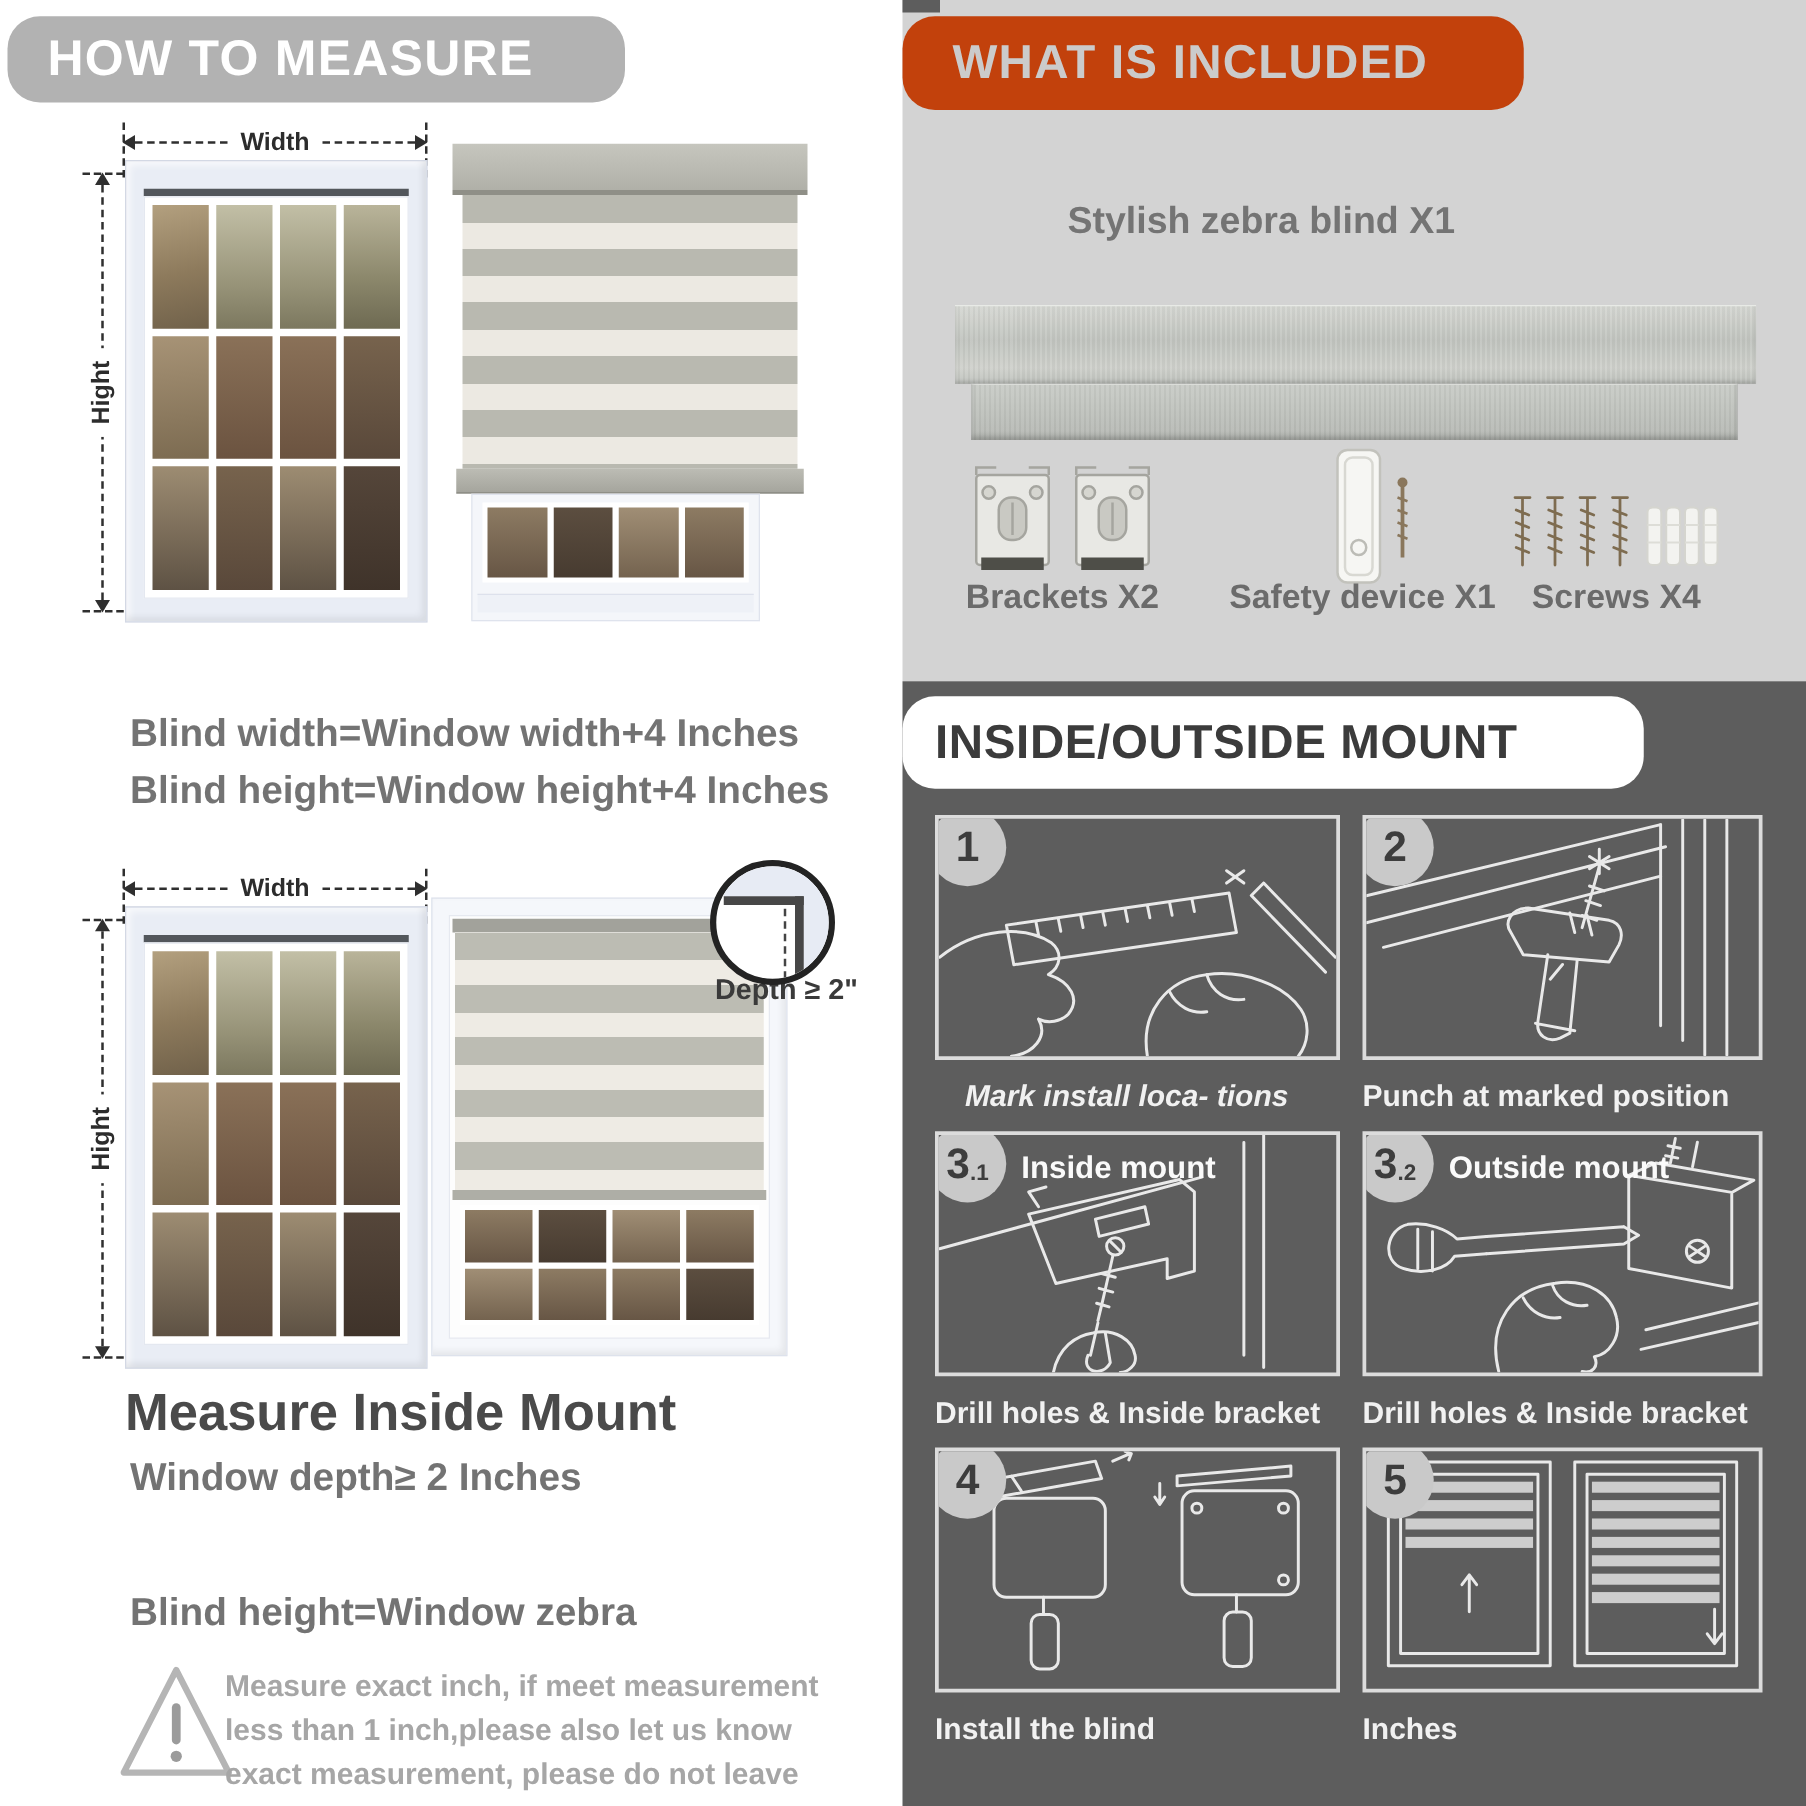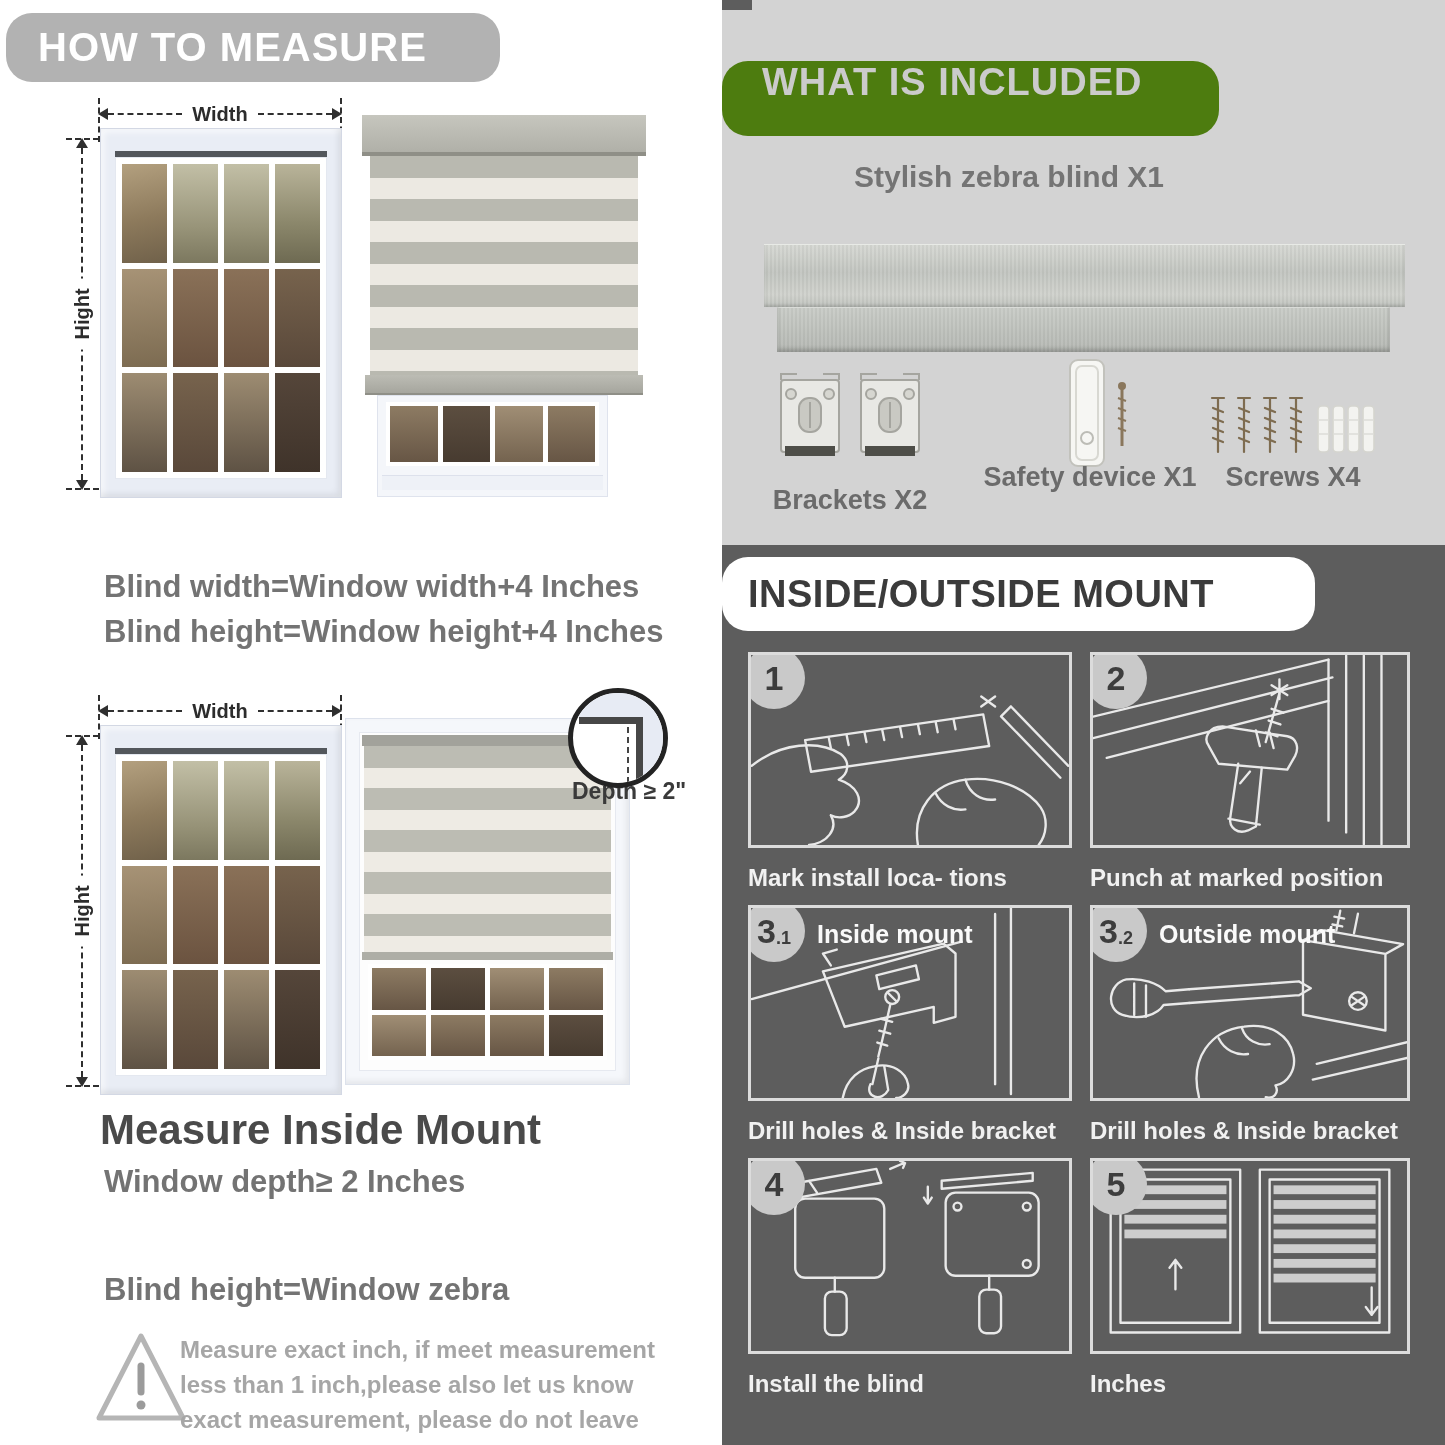--- a/index.html
+++ b/index.html
@@ -87,22 +87,22 @@
   .mag-dash{position:absolute;right:34px;top:34px;bottom:0;width:0;border-left:2px dashed #444;}
   .depth-label{position:absolute;left:572px;top:778px;font-size:23px;font-weight:bold;color:#3a3a3a;}
 
   
   .warn-text{position:absolute;left:180px;top:1332px;width:480px;color:#a6a6a6;
       font-weight:bold;font-size:24px;line-height:35px;}
 
   
   .included-panel{position:absolute;left:722px;top:0;width:723px;height:545px;background:#d3d3d3;}
   .notch{position:absolute;left:722px;top:0;width:30px;height:10px;background:#5d5d5d;}
-  .included-header{position:absolute;left:722px;top:13px;width:497px;height:75px;background:#4d7c0f;
-      border-radius:26px;display:flex;padding-left:40px;box-sizing:border-box;margin-top:48px;}
+  .included-header{position:absolute;left:722px;top:13px;width:497px;height:75px;background:#c2410c;
+      border-radius:26px;display:flex;align-items:center;padding-left:40px;box-sizing:border-box;}
   .included-header span{color:#cbcbcb;font-weight:bold;font-size:38px;letter-spacing:1px;}
   .product-title{position:absolute;left:722px;top:160px;width:574px;text-align:center;
       color:#747474;font-weight:bold;font-size:30px;}
   .rail-top{position:absolute;left:764px;top:244px;width:641px;height:63px;
       background:repeating-linear-gradient(90deg,rgba(255,255,255,.06) 0 2px,rgba(0,0,0,.03) 2px 4px),
                  linear-gradient(180deg,#d6d8d3,#c2c5c0 45%,#cfd1cc 80%,#bfc2bd);
       box-shadow:inset 0 1px 0 #e8eae6, inset 0 -2px 3px rgba(0,0,0,.15);}
   .rail-bottom{position:absolute;left:777px;top:307px;width:613px;height:45px;
       background:repeating-linear-gradient(90deg,rgba(255,255,255,.05) 0 2px,rgba(0,0,0,.03) 2px 4px),
                  linear-gradient(180deg,#c9ccc7,#b5b8b3);
@@ -332,21 +332,21 @@
     </g>
     <g stroke="#d5d5cf" stroke-width="1.6" fill="#f3f3f0">
       <rect x="108" y="14" width="11" height="46" rx="4"></rect>
       <rect x="123" y="14" width="11" height="46" rx="4"></rect>
       <rect x="138" y="14" width="11" height="46" rx="4"></rect>
       <rect x="153" y="14" width="11" height="46" rx="4"></rect>
     </g>
     <path d="M108,28 l11,0 M123,28 l11,0 M138,28 l11,0 M153,28 l11,0 M108,42 l11,0 M123,42 l11,0 M138,42 l11,0 M153,42 l11,0" stroke="#ddddd7" stroke-width="1.5"></path>
   </svg>
 
-  <div class="item-label" style="left:760px;width:180px;margin-top:23px;">Brackets X2</div>
+  <div class="item-label" style="left:760px;width:180px;">Brackets X2</div>
   <div class="item-label" style="left:980px;width:220px;">Safety device X1</div>
   <div class="item-label" style="left:1203px;width:180px;">Screws X4</div>
 
   <div class="mount-panel"></div>
   <div class="mount-header">
     <span>INSIDE/OUTSIDE MOUNT</span>
   </div>
 
   <div class="step" style="left:748px;top:652px;">
     <div class="badge">
@@ -355,21 +355,21 @@
     <svg class="art" viewBox="0 0 320 192">
       <path d="M54,86 L234,60 L240,92 L60,118 Z"></path>
       <path d="M78,84 l2,10 M96,81 l2,10 M114,78 l2,10 M132,76 l2,10 M150,73 l2,10 M168,70 l2,10 M186,68 l2,10 M204,65 l2,10"></path>
       <path d="M232,42 l14,10 M246,42 l-14,10"></path>
       <path d="M252,62 L312,124 M262,52 L320,112 M252,62 L262,52"></path>
       <path d="M0,112 C30,88 68,86 90,100 C100,108 98,120 88,126 M88,126 C106,132 114,146 104,158 C98,164 88,166 80,162 M80,162 C88,176 76,190 58,192"></path>
       <path d="M168,192 C162,156 184,130 216,126 C246,122 278,134 292,154 C300,166 298,182 290,192"></path>
       <path d="M216,126 C220,140 232,148 246,146 M186,140 C192,152 204,158 216,156"></path>
     </svg>
   </div>
-  <div class="caption" style="left:748px;top:864px;">Mark install loca- tions</div>
+  <div class="caption" style="left:772px;top:864px;font-style:italic;">Mark install loca- tions</div>
 
   <div class="step" style="left:1090px;top:652px;width:320px;">
     <div class="badge">
       <span>2</span>
     </div>
     <svg class="art" viewBox="0 0 320 192">
       <path d="M0,62 L240,4 M0,84 L244,22 M14,104 L240,46"></path>
       <path d="M240,4 L240,168 M258,0 L258,180 M276,0 L276,192 M294,0 L294,192"></path>
       <path d="M176,88 L190,38 M176,78 l12,4 M179,66 l12,4 M182,54 l12,4"></path>
       <path d="M182,30 l16,10 M198,30 l-16,10 M190,24 l0,20"></path>

